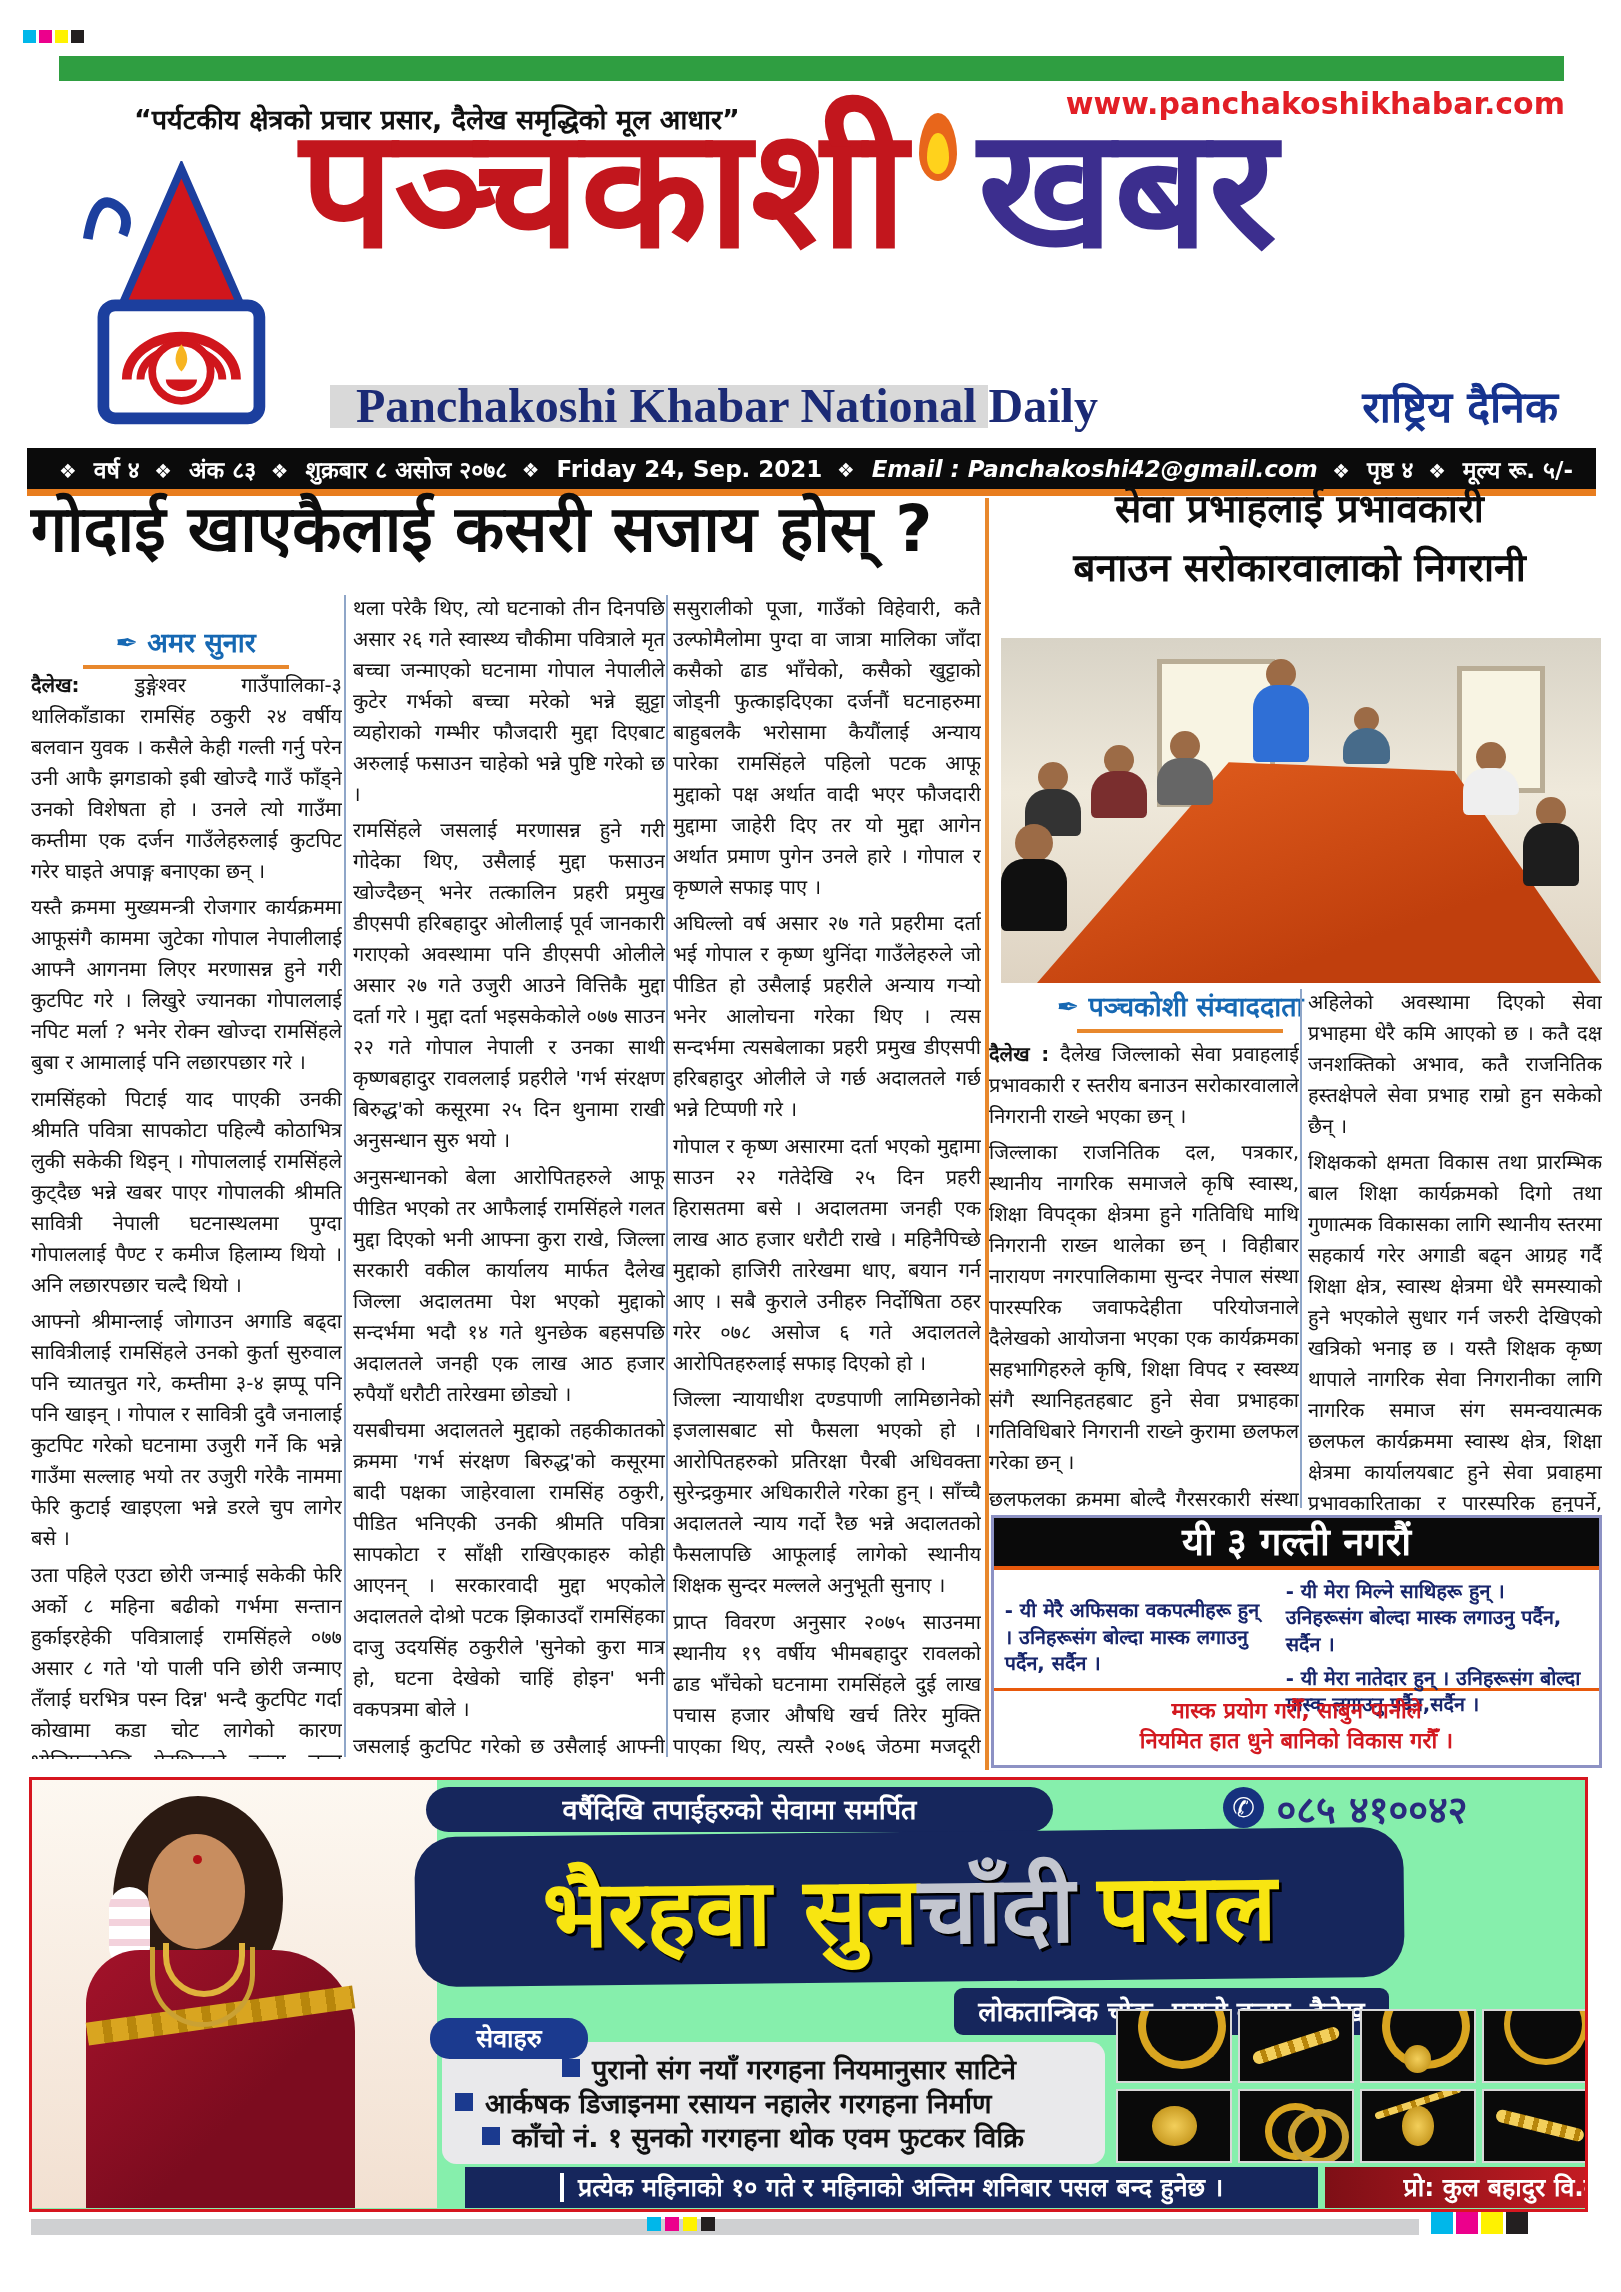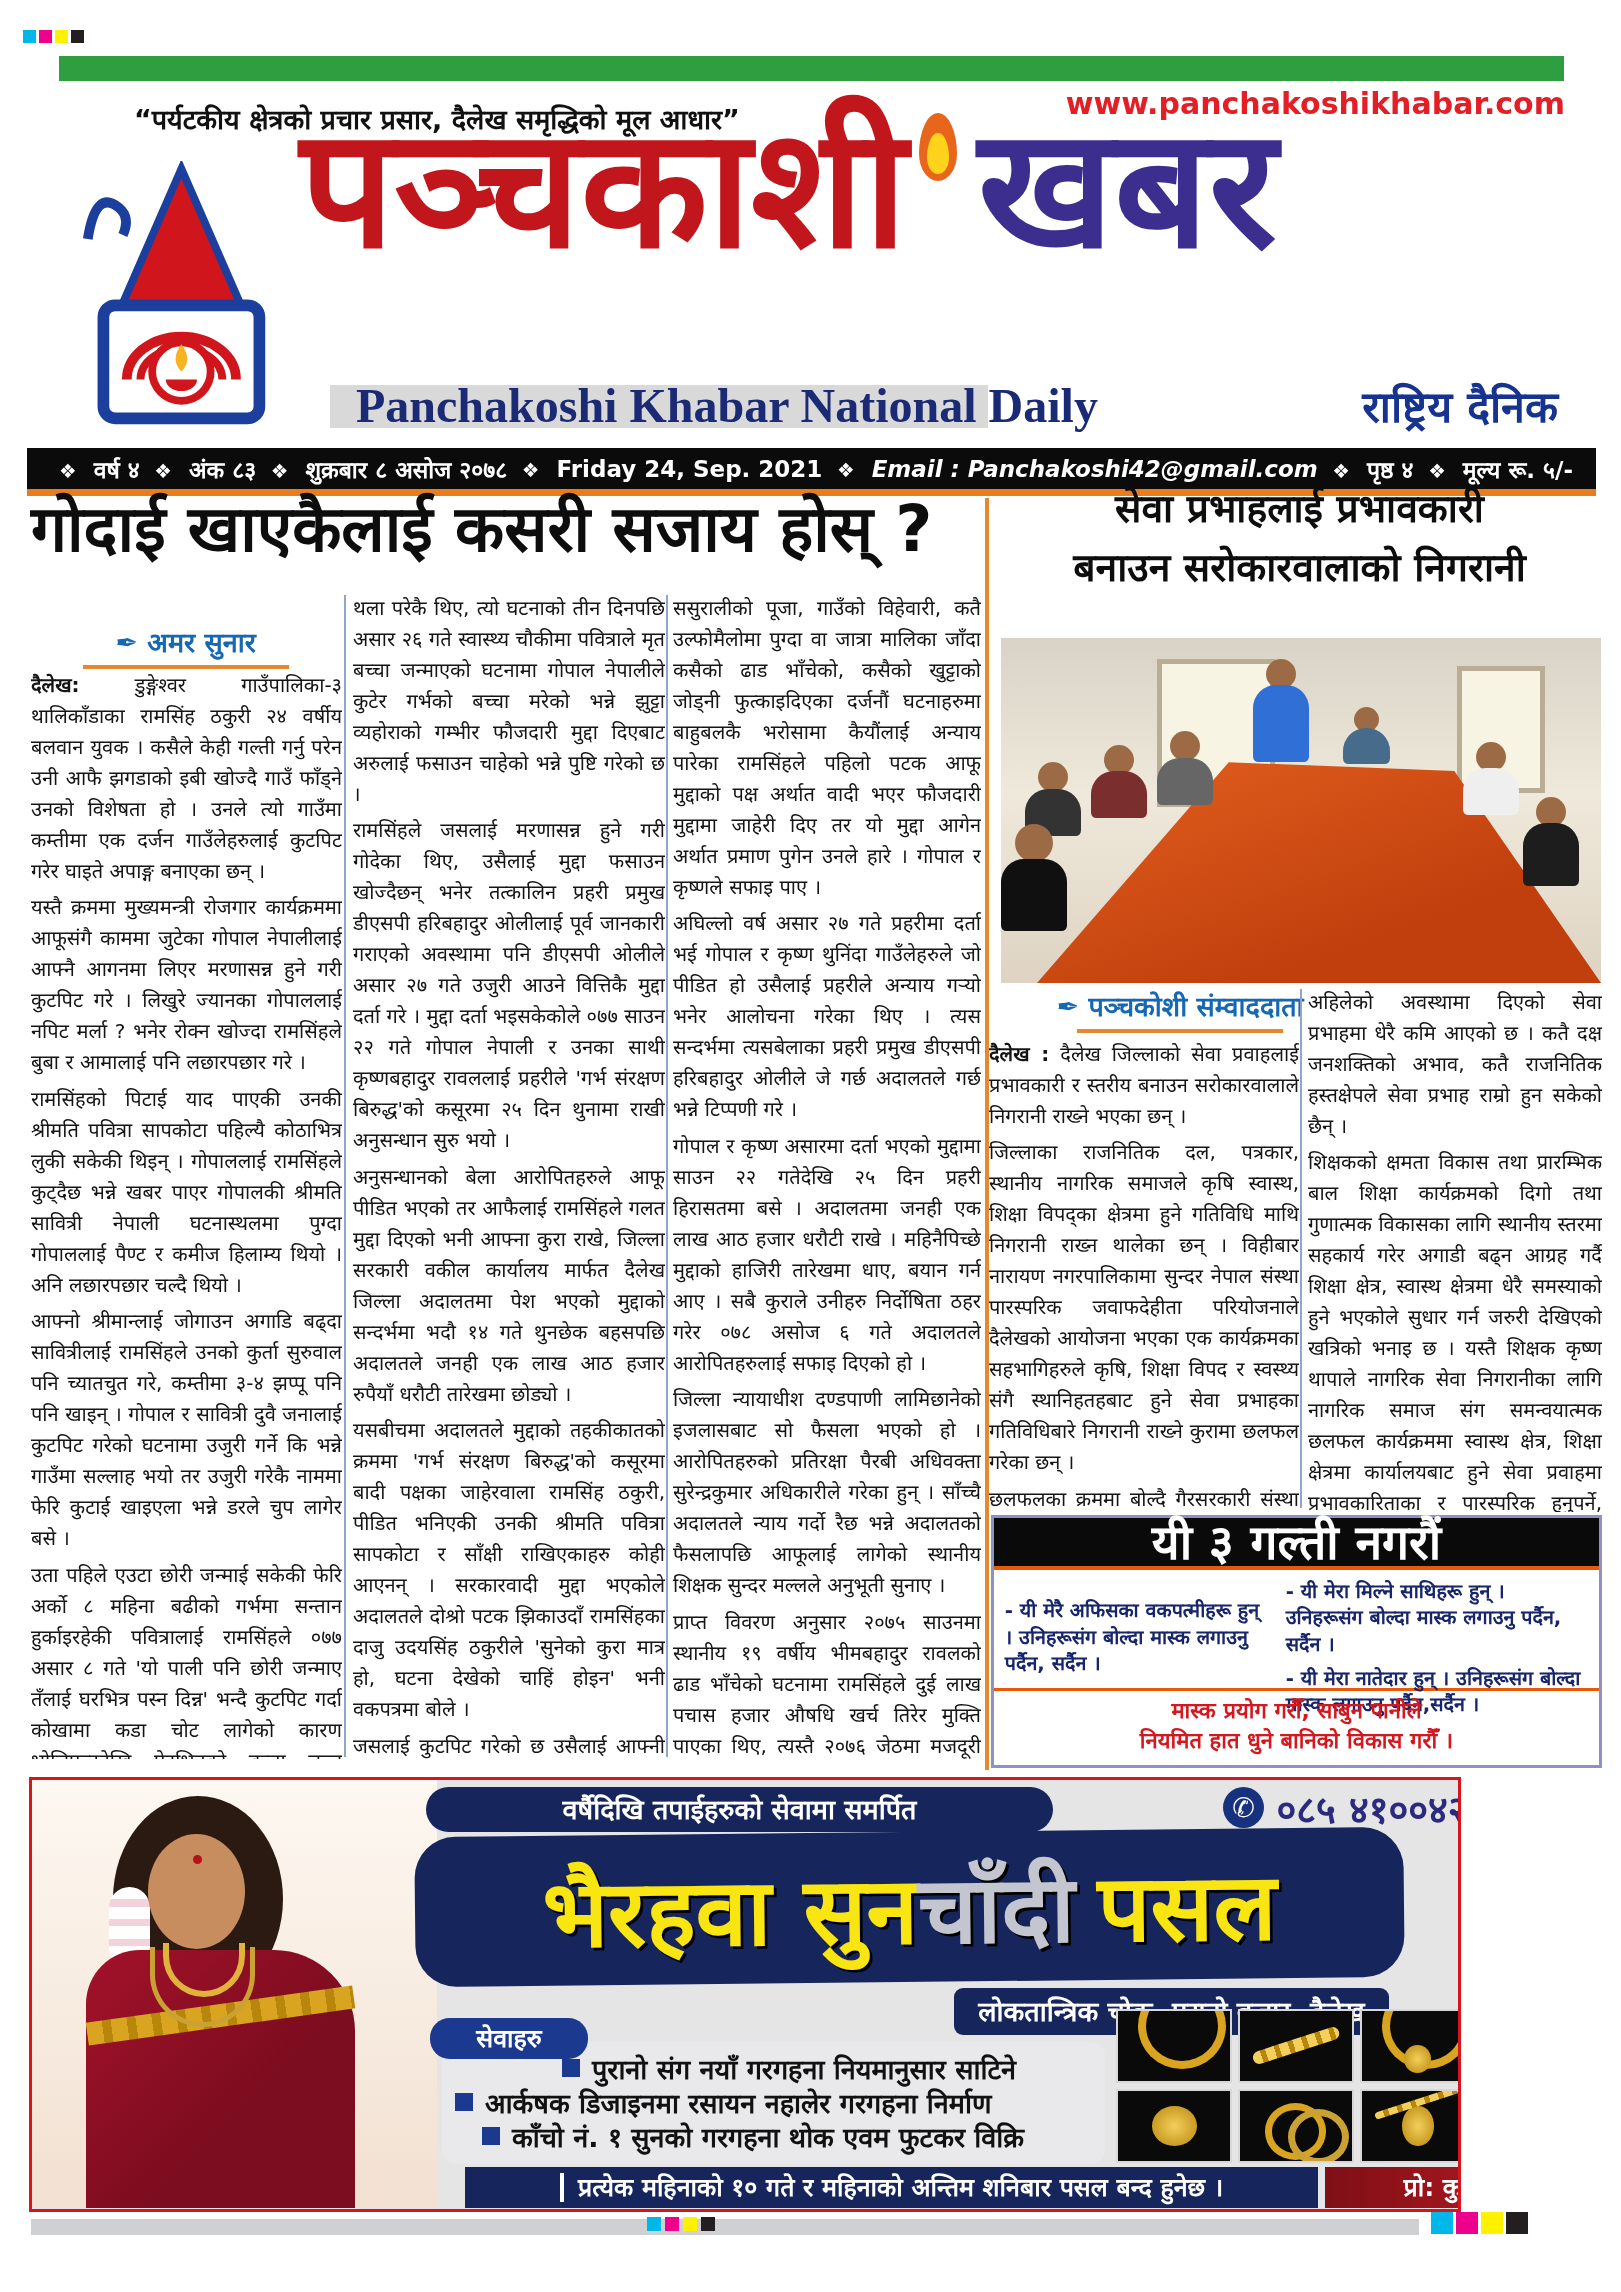--- a/index.html
+++ b/index.html
@@ -55,30 +55,30 @@
     clip-path:polygon(34% 0,74% 4%,100% 100%,0 100%);}
   .person{position:absolute;}
   .person .head{width:30px;height:30px;border-radius:50%;background:#9c6b46;margin:0 auto;}
   .person .body{width:56px;height:47px;border-radius:23px 23px 5.4px 5.4px;margin-top:-3.6px;}
   .bysecond{left:1001px;top:987px;width:358px;}
   .sc1{left:989px;top:1039px;width:310px;height:473px;}
   .sc2{left:1308px;top:987px;width:294px;height:525px;}
   .r3{left:1300px;top:989px;height:519px;}
   
   .notice{left:991px;top:1515px;width:611px;height:253px;border:3.6px solid #8d92c4;background:#fff;box-sizing:border-box;}
-  .notice .head{background:#0a0a0a;color:#fff;text-align:center;font-size:48px;font-weight:bold;height:48px;line-height:48px;}
+  .notice .head{background:#0a0a0a;color:#fff;text-align:center;font-size:38px;font-weight:bold;height:48px;line-height:48px;}
   .notice .orule{height:3.6px;background:#e8590c;}
   .notice .cols{display:flex;padding:7.2px 9px;box-sizing:border-box;height:118px;}
   .notice .ncol{font-size:19.7px;font-weight:bold;color:#17256b;line-height:1.35;}
   .notice .ncol.l{width:47%;padding:21.5px 7.2px 0 1.8px;}
   .notice .ncol.rt{width:53%;padding:1.8px 1.8px 0 5.4px;}
   .notice .ncol p{margin:0 0 7.2px 0;}
   .notice .foot{color:#d31920;font-weight:bold;font-size:22px;text-align:center;line-height:1.35;padding-top:5px;}
   
-  .ad{left:29px;top:1777px;width:1432px;height:435px;border:3.6px solid #d6161f;box-sizing:border-box;background:#e5e5e5;overflow:hidden;}
+  .ad{left:29px;top:1777px;width:1559px;height:435px;border:3.6px solid #d6161f;box-sizing:border-box;background:#86efac;overflow:hidden;}
   .ad .inner{position:absolute;}
   .model{left:0;top:0;width:405px;height:428px;background:linear-gradient(#fdf8f1,#f2e0d1);overflow:hidden;}
   .model .hair{position:absolute;left:81px;top:16px;width:170px;height:206px;border-radius:50%;background:#2b1a12;}
   .model .face{position:absolute;left:116px;top:54px;width:97px;height:115px;border-radius:50%;background:#c88d5f;}
   .model .bindi{position:absolute;left:161px;top:75px;width:9px;height:9px;border-radius:50%;background:#b31217;}
   .model .flower{position:absolute;left:77px;top:107px;width:41px;height:81px;border-radius:21.5px;
      background:repeating-linear-gradient(#fff 0 12.5px,#f3d2dc 12.5px 19.7px);}
   .model .torso{position:absolute;left:54px;top:170px;width:269px;height:260px;border-radius:54px 81px 0 0;
      background:linear-gradient(135deg,#a3122a,#7c0c1f 60%);}
   .model .trim{position:absolute;left:54px;top:224px;width:269px;height:23px;

